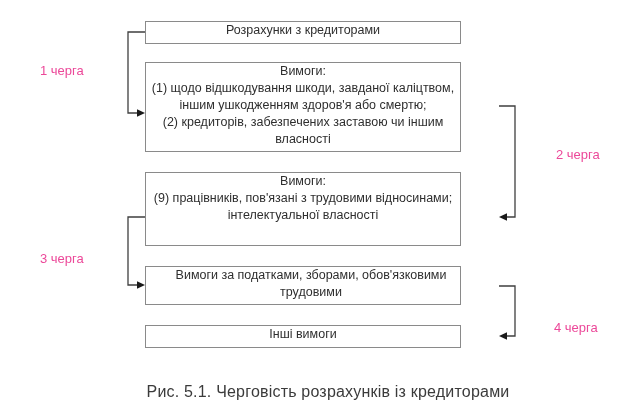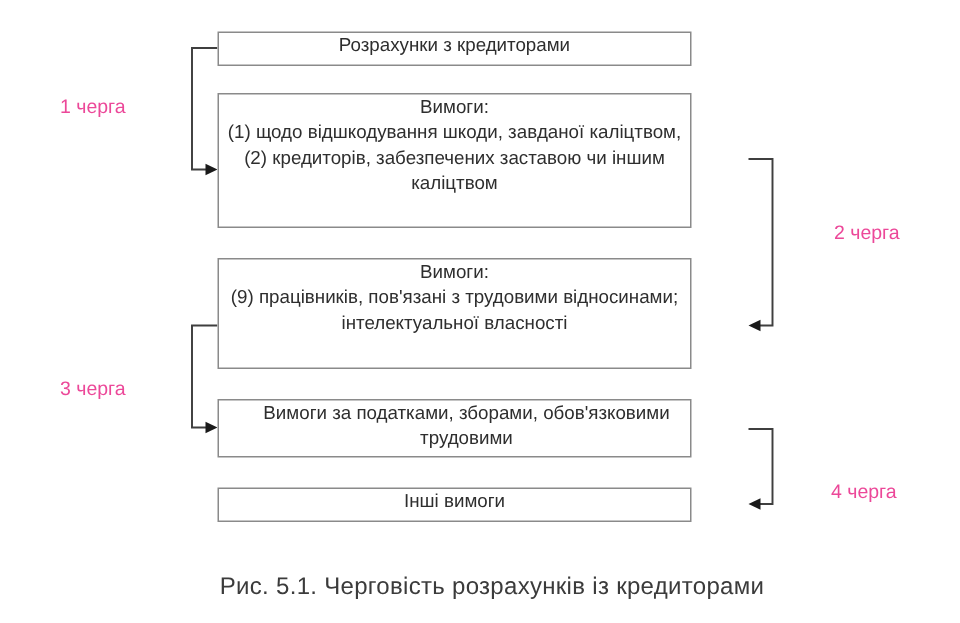--- a/index.html
+++ b/index.html
@@ -86,22 +86,23 @@
     <polygon points="499,336 507,332.2 507,339.8" fill="#1a1a1a"></polygon>
   </svg>
 
   <div class="box box1">
     <div class="ln">Розрахунки з кредиторами</div>
   </div>
 
   <div class="box box2">
     <div class="ln">Вимоги:</div>
     <div class="ln">(1) щодо відшкодування шкоди, завданої каліцтвом,</div>
+    <div class="ln">іншим ушкодженням здоров'я або смертю;</div>
     <div class="ln">(2) кредиторів, забезпечених заставою чи іншим</div>
-    <div class="ln">каліцтвом</div>
+    <div class="ln">власності</div>
   </div>
 
   <div class="box box3">
     <div class="ln">Вимоги:</div>
     <div class="ln">(9) працівників, пов'язані з трудовими відносинами;</div>
     <div class="ln">інтелектуальної власності</div>
   </div>
 
   <div class="box box4">
     <div class="ln">Вимоги за податками, зборами, обов'язковими</div>

